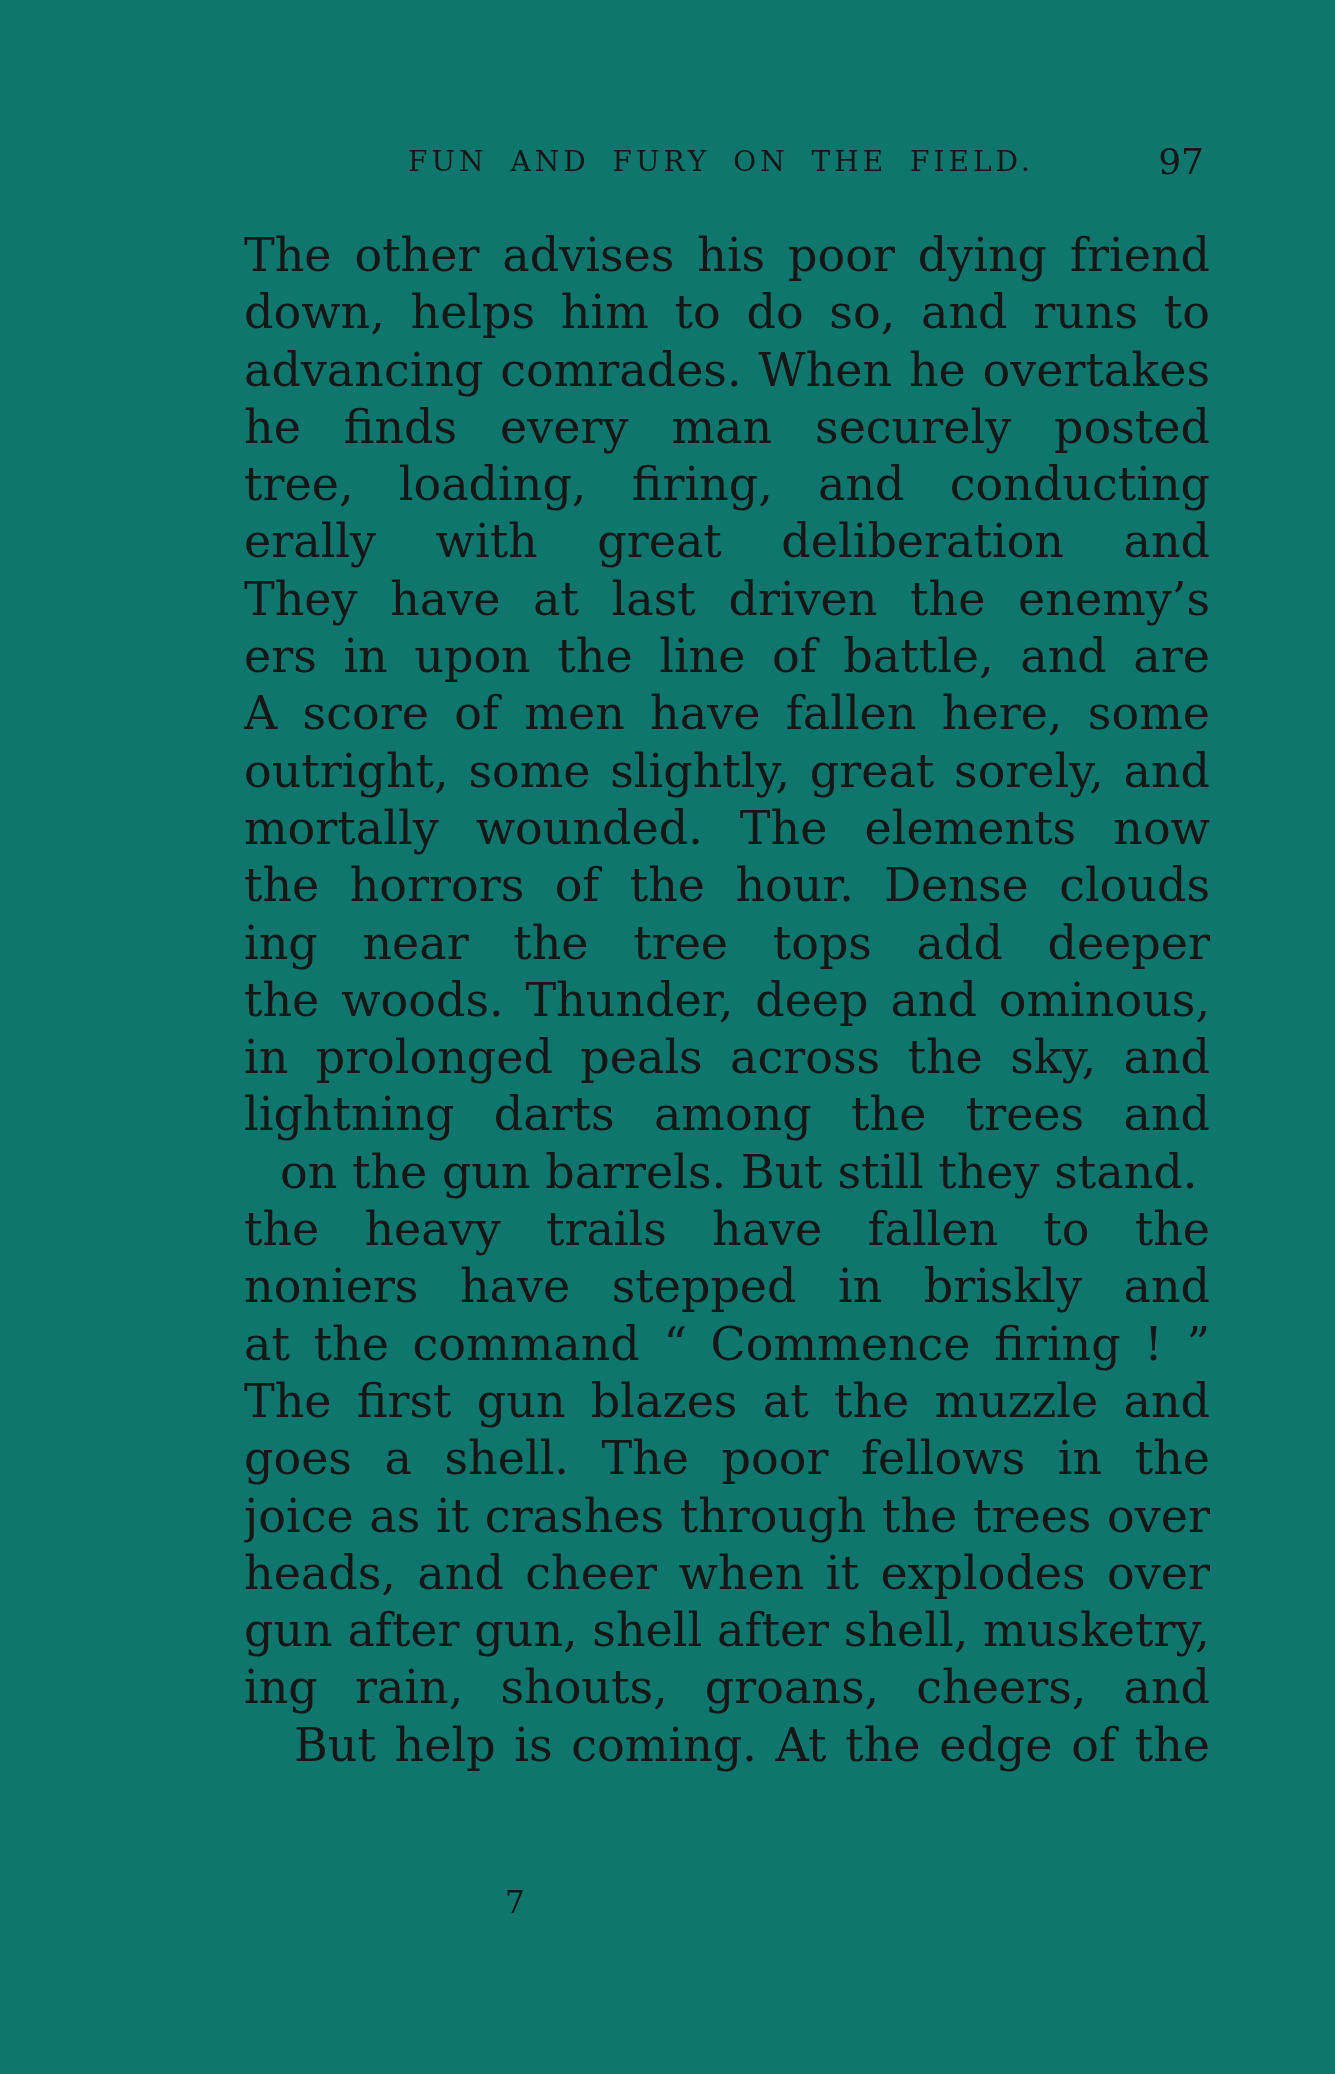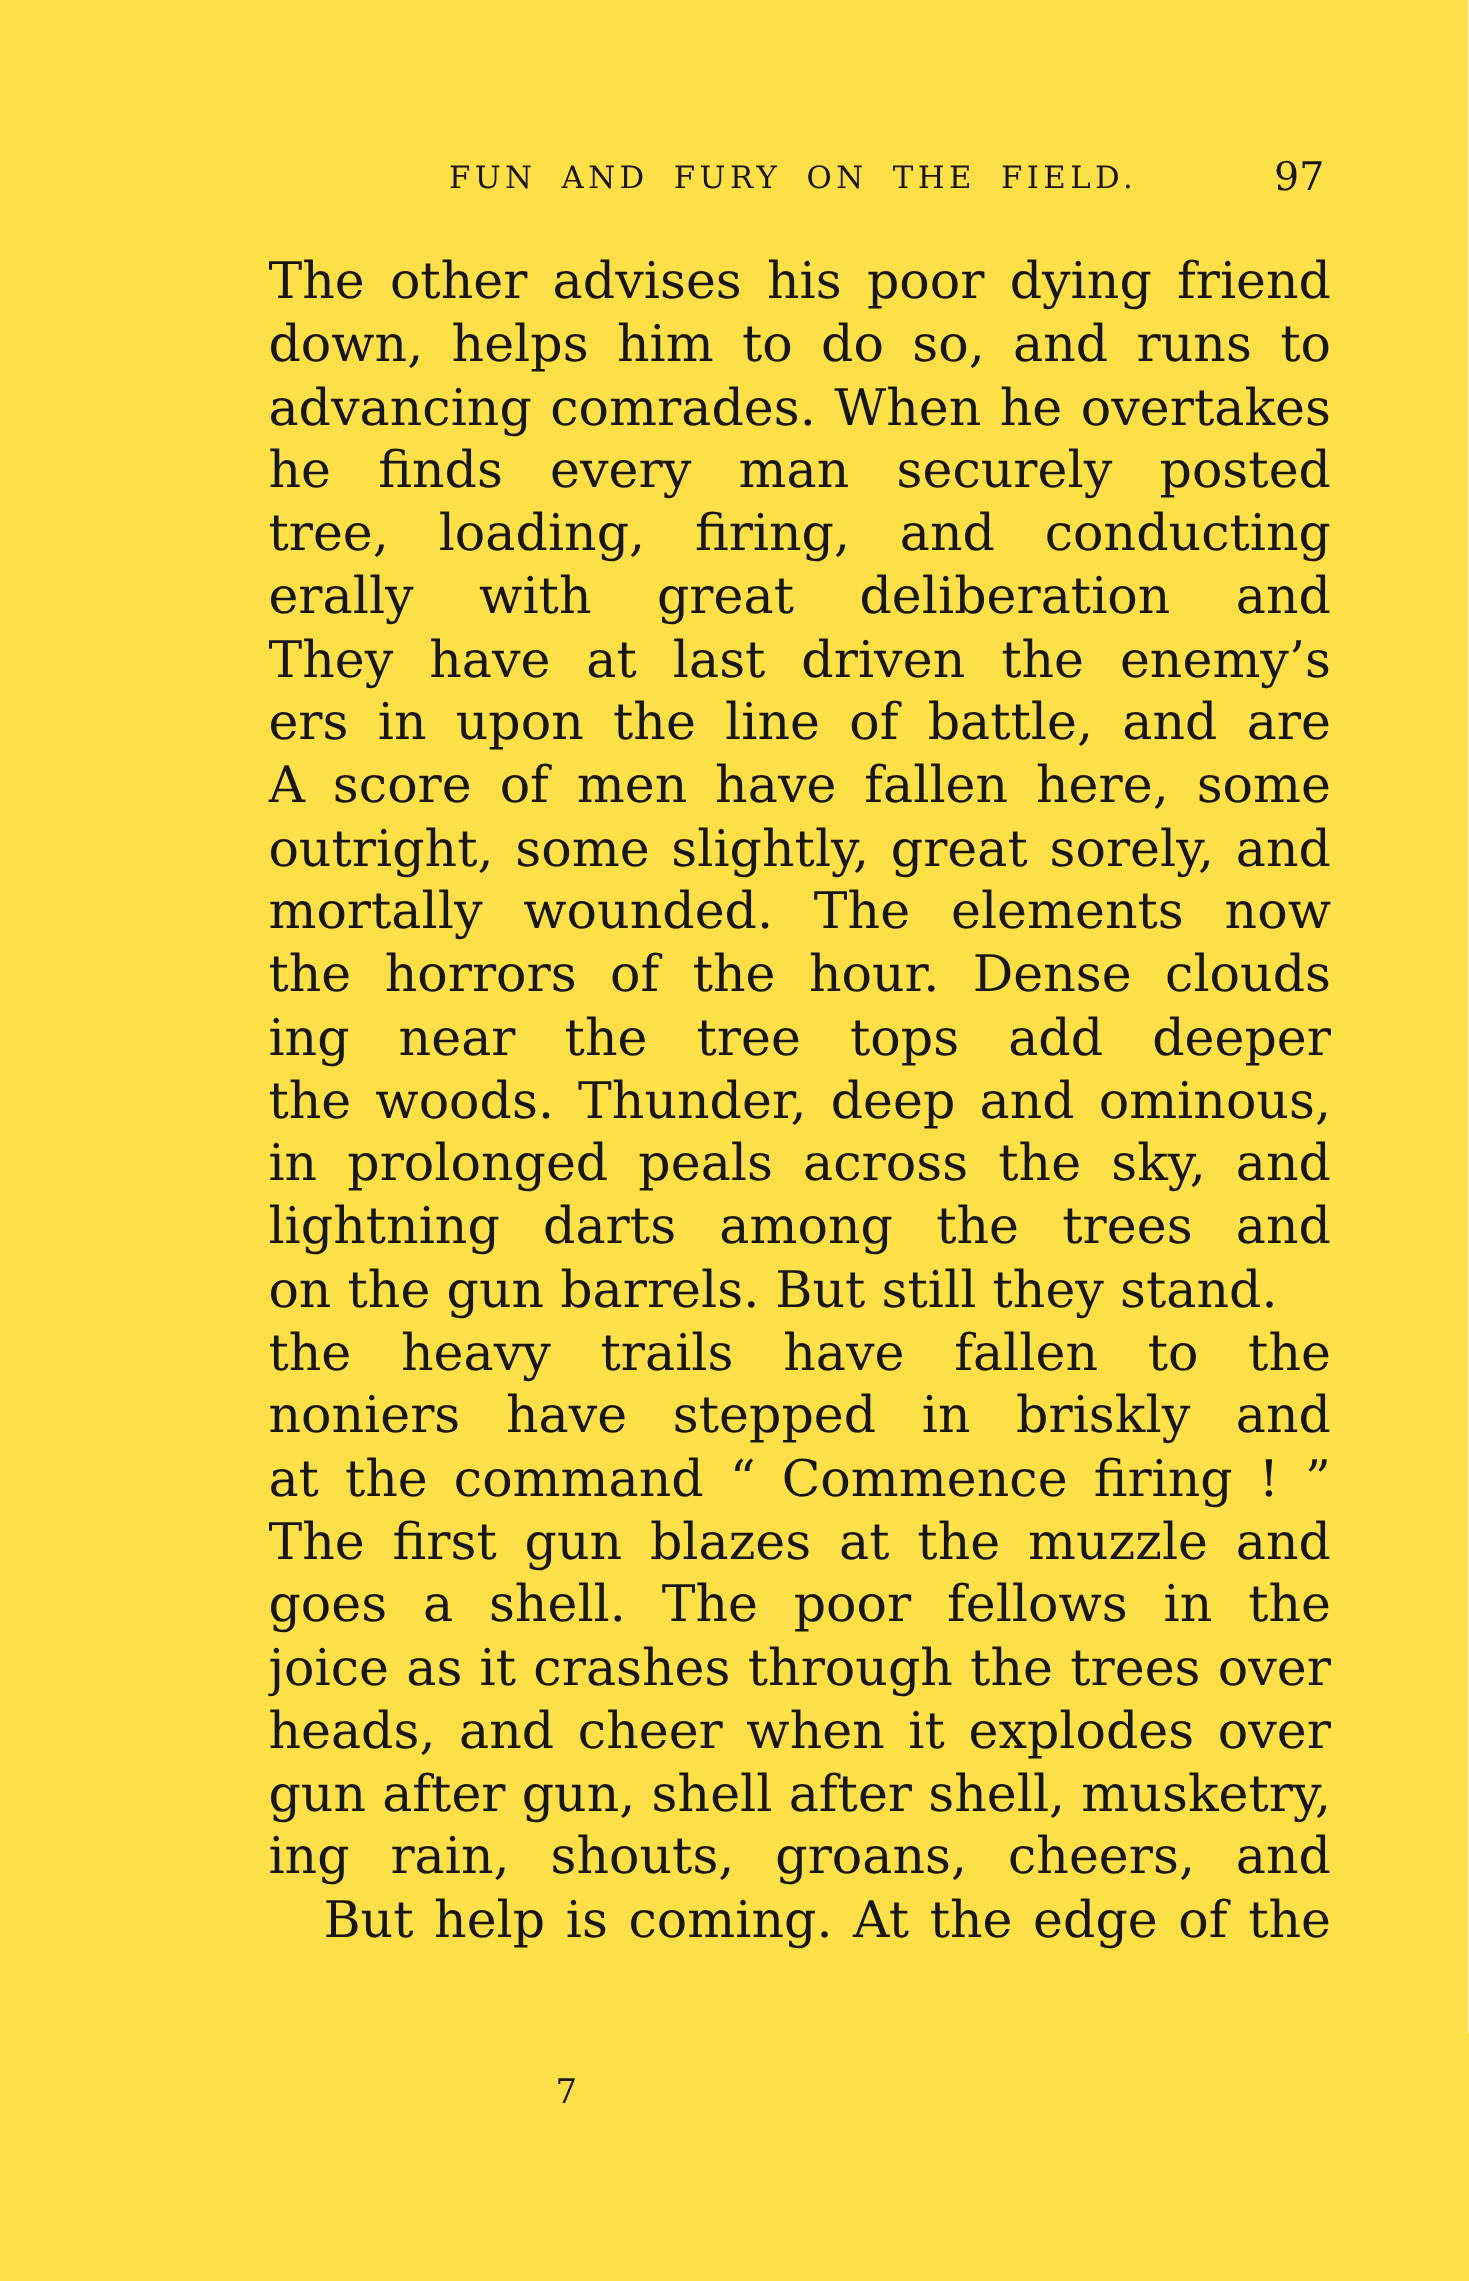--- a/index.html
+++ b/index.html
@@ -4,21 +4,21 @@
 <style>
   html, body {
     margin: 0;
     padding: 0;
     background: #ffffff;
   }
   .page {
     position: relative;
     width: 1335px;
     height: 2074px;
-    background: #fde047;
+    background: #0f766e;
     color: #161616;
     font-family: "DejaVu Serif", "Liberation Serif", serif;
     overflow: hidden;
   }
   .running-head {
     position: absolute;
     top: 138px;
     left: 238px;
     width: 966px;
     height: 48px;
@@ -58,20 +58,21 @@
   }
   
   .line:not(.par-end)::after {
     content: "";
     display: inline-block;
     width: 100%;
     height: 0;
   }
   .line.par-end {
     text-align: left;
+    margin-left: 36px;
   }
   .line.indent {
     text-indent: 50px;
   }
   .signature {
     position: absolute;
     left: 505px;
     top: 1882px;
     font-size: 31px;
     line-height: 40px;

